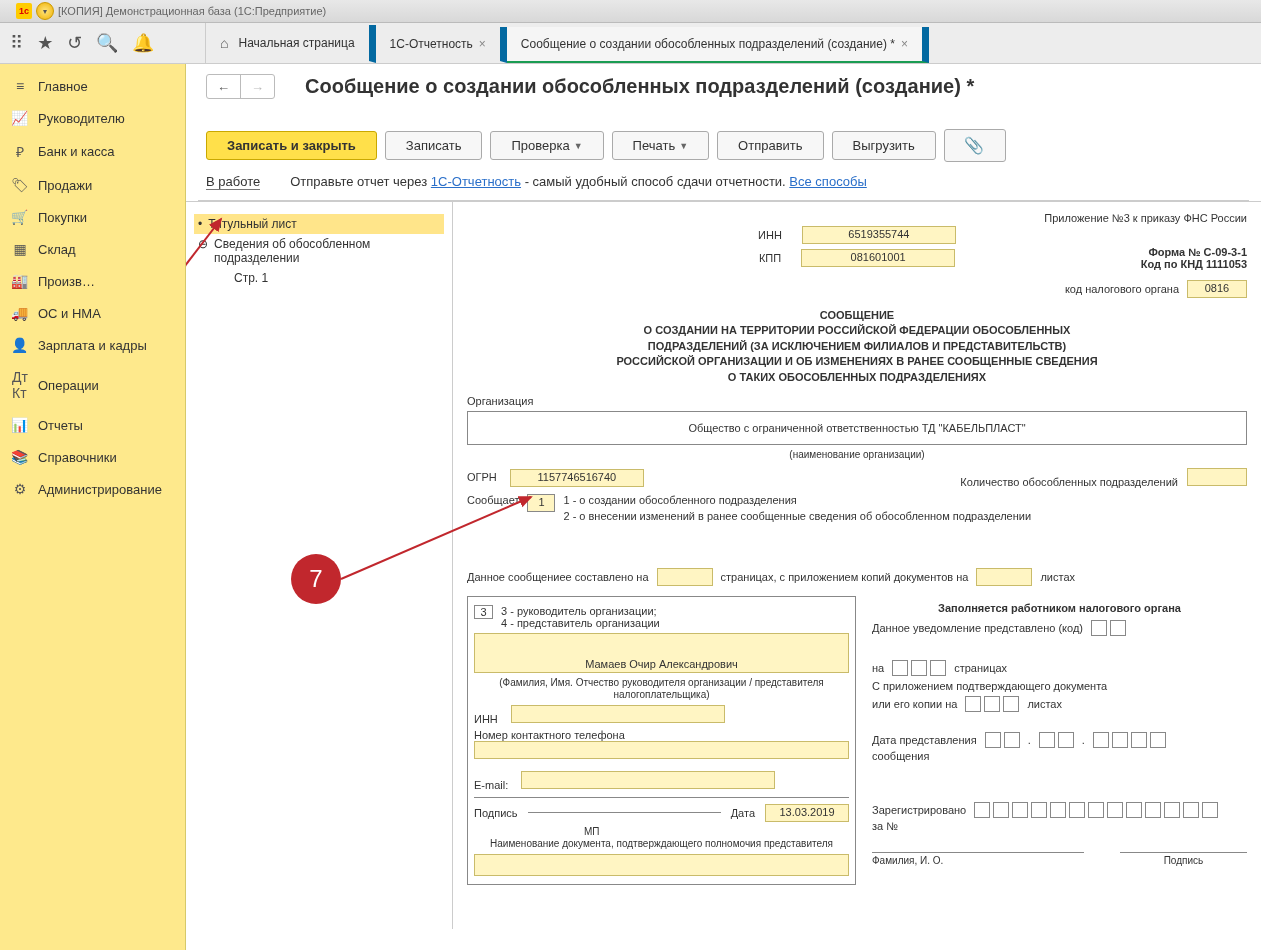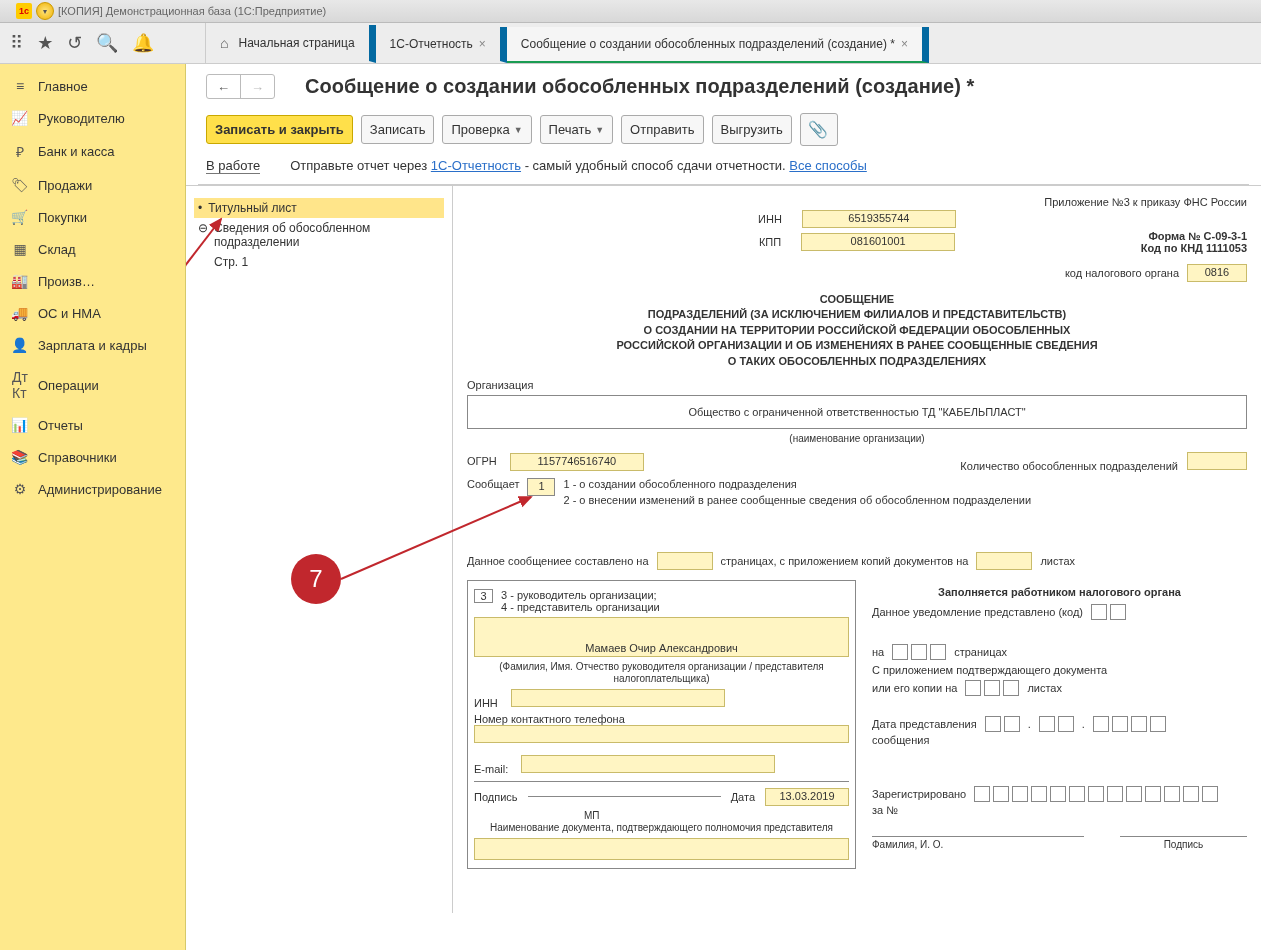--- a/index.html
+++ b/index.html
@@ -18,21 +18,21 @@
 .sidebar{width:185px;background:#fee98c;border-right:1px solid #d6c96a;padding-top:6px;}
 .side-item{display:flex;align-items:center;gap:10px;padding:8px 12px;font-size:13px;color:#333;cursor:pointer;}
 .side-item .ic{width:16px;display:flex;justify-content:center;color:#555;font-size:14px;}
 .content{flex:1;background:#fff;position:relative;overflow:hidden;}
 .nav-row{padding:10px 20px 0;display:flex;align-items:center;gap:30px;}
 .nav-arrows{display:flex;border:1px solid #bbb;border-radius:3px;overflow:hidden;}
 .nav-arrows span{padding:4px 10px;font-size:13px;color:#555;cursor:pointer;}
 .nav-arrows span:first-child{border-right:1px solid #bbb;}
 .page-title{font-size:20px;color:#333;margin:0;}
 .toolbar{padding:14px 20px 8px;display:flex;gap:8px;align-items:center;}
-.btn{border:1px solid #aaa;border-radius:3px;padding:6px 8px;font-size:13px;background:#f7f7f7;cursor:pointer;display:flex;align-items:center;gap:4px;}
+.btn{border:1px solid #aaa;border-radius:3px;padding:6px 20px;font-size:13px;background:#f7f7f7;cursor:pointer;display:flex;align-items:center;gap:4px;margin-top:16px;}
 .btn.primary{background:#ffe04a;border-color:#c9a800;font-weight:bold;}
 .btn .dd{font-size:9px;color:#666;}
 .info-row{padding:4px 20px 10px;display:flex;gap:30px;font-size:13px;}
 .link{color:#2a6fc9;text-decoration:underline;cursor:pointer;}
 .underline{border-bottom:1px solid #777;display:inline-block;}
 .divider{border-top:1px solid #ccc;margin:0 12px;}
 .workspace{display:flex;height:calc(100% - 160px);}
 .tree{width:250px;border-right:1px solid #ccc;border-top:1px solid #ccc;padding:12px 8px;font-size:12px;}
 .tree-item{padding:3px 4px;cursor:pointer;display:flex;align-items:flex-start;gap:6px;}
 .tree-item.sel{background:#ffe58a;}
@@ -207,21 +207,21 @@
       <div class="tree">
         <div class="tree-item sel">
             <span>•</span>
             <span>Титульный лист</span>
           </div>
         <div class="tree-item">
             <span>⊖</span>
             <span style="max-width:190px">Сведения об обособленном подразделении</span>
           </div>
         <div class="tree-item tree-sub">
-            <span style="">Стр. 1</span>
+            <span style="margin-left:20px">Стр. 1</span>
           </div>
       </div>
 
       <div class="form">
         <div class="right">Приложение №3 к приказу ФНС России</div>
         <div class="row" style="justify-content:center;gap:20px">
           <span class="lbl">ИНН</span>
           <span class="field" style="width:140px">6519355744</span>
         </div>
         <div style="display:flex;">
@@ -235,22 +235,22 @@
             <div><b>Код по КНД 1111053</b></div>
           </div>
         </div>
         <div class="row" style="justify-content:flex-end;margin-top:10px">
           <span>код налогового органа</span>
           <span class="field" style="width:46px">0816</span>
         </div>
 
         <div class="big-title">
           <div>СООБЩЕНИЕ</div>
+          <div>О СОЗДАНИИ НА ТЕРРИТОРИИ РОССИЙСКОЙ ФЕДЕРАЦИИ ОБОСОБЛЕННЫХ</div>
           <div>ПОДРАЗДЕЛЕНИЙ (ЗА ИСКЛЮЧЕНИЕМ ФИЛИАЛОВ И ПРЕДСТАВИТЕЛЬСТВ)</div>
-          <div>О СОЗДАНИИ НА ТЕРРИТОРИИ РОССИЙСКОЙ ФЕДЕРАЦИИ ОБОСОБЛЕННЫХ</div>
           <div>РОССИЙСКОЙ ОРГАНИЗАЦИИ И ОБ ИЗМЕНЕНИЯХ В РАНЕЕ СООБЩЕННЫЕ СВЕДЕНИЯ</div>
           <div>О ТАКИХ ОБОСОБЛЕННЫХ ПОДРАЗДЕЛЕНИЯХ</div>
         </div>
 
         <div>Организация</div>
         <div class="org-box">Общество с ограниченной ответственностью ТД "КАБЕЛЬПЛАСТ"</div>
         <div class="org-note">(наименование организации)</div>
 
         <div class="row" style="justify-content:space-between">
           <span>

